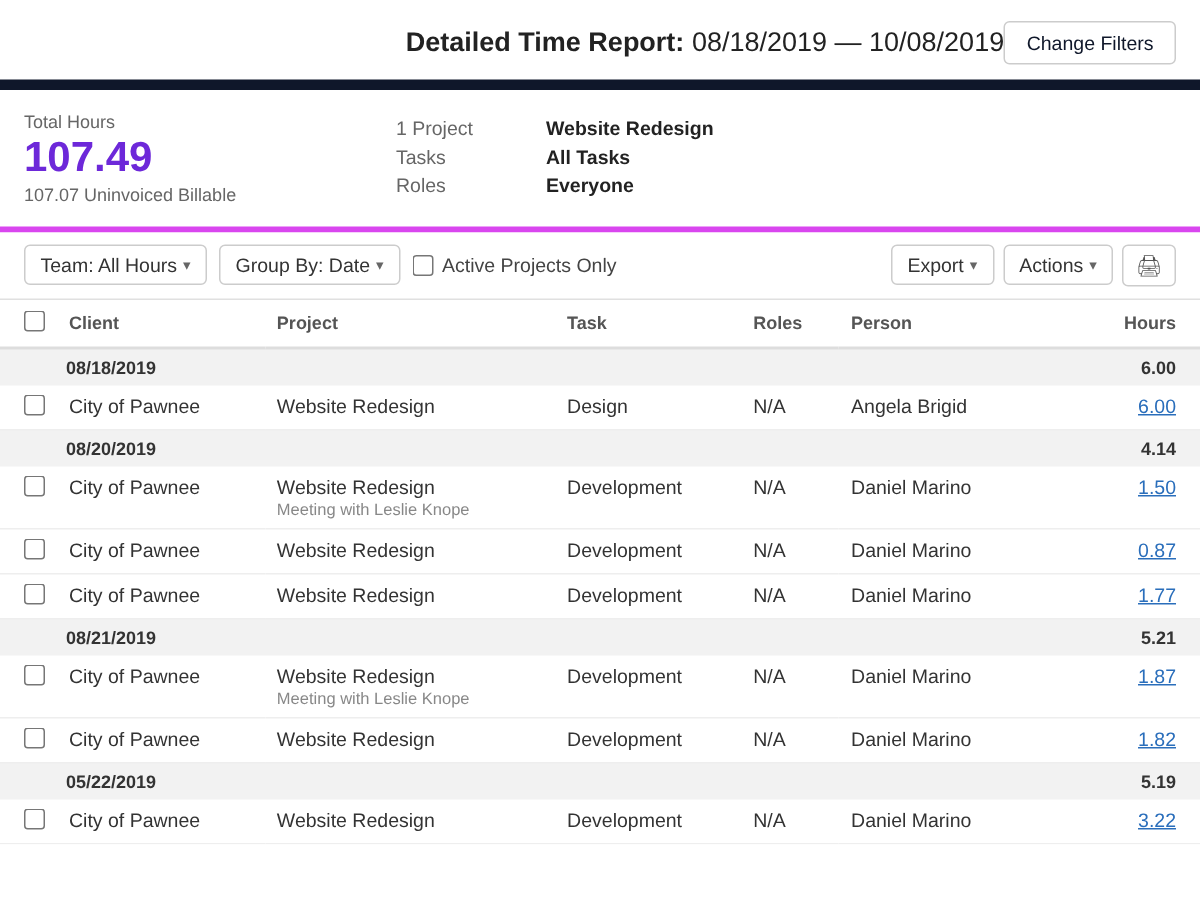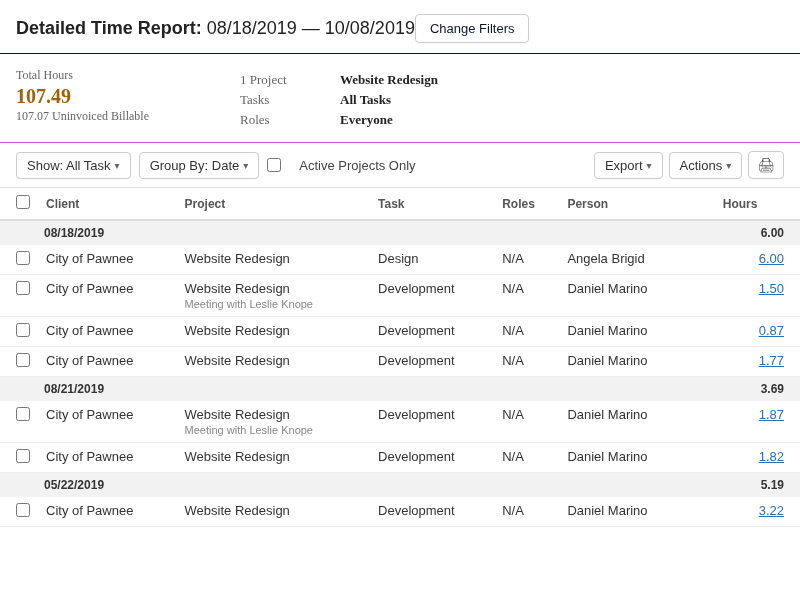--- a/index.html
+++ b/index.html
@@ -5,23 +5,23 @@
     * { box-sizing: border-box; margin: 0; padding: 0; }
     body {
       font-family: -apple-system, BlinkMacSystemFont, 'Segoe UI', Helvetica, Arial, sans-serif;
       font-size: 13px;
       background: #fff;
       color: #333;
     }
     .header {
       display: flex;
       align-items: center;
-      justify-content: flex-start;
+      justify-content: flex-end;
       padding: 14px 16px 10px 16px;
-      border-bottom: 1px solid #0f172a;
+      border-bottom: 7px solid #0f172a;
     }
     .header-title {
       font-size: 18px;
       font-weight: 400;
       color: #222;
     }
     .header-title strong {
       font-weight: 700;
     }
     .change-filters-btn {
@@ -29,36 +29,35 @@
       border: 1px solid #ccc;
       border-radius: 4px;
       padding: 6px 14px;
       font-size: 13px;
       cursor: pointer;
       color: #0f172a;
     }
     .summary-section {
       display: flex;
       padding: 14px 16px 14px 16px;
-      border-bottom: 1px solid #d946ef;
-      gap: 64px;
-      font-family: Liberation Serif, serif;
+      border-bottom: 4px solid #d946ef;
+      gap: 88px;
     }
     .summary-left {
       min-width: 160px;
     }
     .summary-left .label {
       font-size: 12px;
       color: #666;
       margin-bottom: 2px;
     }
     .summary-left .total-hours {
-      font-size: 20px;
+      font-size: 28px;
       font-weight: 700;
-      color: #a16207;
+      color: #6d28d9;
       line-height: 1.1;
     }
     .summary-left .uninvoiced {
       font-size: 12px;
       color: #666;
       margin-top: 2px;
     }
     .summary-right {
       display: flex;
       flex-direction: column;
@@ -108,21 +107,21 @@
       align-items: center;
       gap: 4px;
     }
     .dropdown-btn .chevron {
       font-size: 10px;
       color: #666;
     }
     .checkbox-label {
       display: flex;
       align-items: center;
-      gap: 18px;
+      gap: 6px;
       font-size: 13px;
       color: #444;
       cursor: pointer;
     }
     .checkbox-label input[type=checkbox] {
       width: 14px;
       height: 14px;
     }
     .print-btn {
       background: #fff;
@@ -147,21 +146,21 @@
     }
     thead th {
       text-align: left;
       padding: 7px 8px;
       font-weight: 600;
       color: #555;
       font-size: 12px;
       white-space: nowrap;
     }
     thead th.hours-col {
-      text-align: center;
+      text-align: right;
       padding-right: 16px;
     }
     thead th.cb-col {
       width: 28px;
       padding-left: 16px;
     }
     tbody tr.date-row {
       background: #f2f2f2;
     }
     tbody tr.date-row td {
@@ -232,21 +231,21 @@
       <div class="summary-row">
         <span class="key">Roles</span>
         <span class="val">Everyone</span>
       </div>
     </div>
 </div>
 
 <div class="toolbar">
   <div class="toolbar-left">
     <button class="dropdown-btn">
-      <span>Show: All Task</span>
+      <span>Team: All Hours</span>
       <span class="chevron">▾</span>
     </button>
     <button class="dropdown-btn">
       <span>Group By: Date</span>
       <span class="chevron">▾</span>
     </button>
     <label class="checkbox-label">
       <input type="checkbox" style="">
       <span>Active Projects Only</span>
     </label>
@@ -292,20 +291,24 @@
         </td>
         <td>City of Pawnee</td>
         <td>Website Redesign</td>
         <td>Design</td>
         <td>N/A</td>
         <td>Angela Brigid</td>
         <td class="hours-cell">
           <a class="hours-link" href="#">6.00</a>
         </td>
       </tr>
+        <tr class="date-row">
+        <td colspan="6">08/20/2019</td>
+        <td class="hours-cell">4.14</td>
+      </tr>
         <tr class="data-row">
         <td class="cb-col">
           <input type="checkbox" style="">
         </td>
         <td>City of Pawnee</td>
         <td>Website Redesign<div class="sub-text">Meeting with Leslie Knope</div></td>
         <td>Development</td>
         <td>N/A</td>
         <td>Daniel Marino</td>
         <td class="hours-cell">
@@ -333,21 +336,21 @@
         <td>Website Redesign</td>
         <td>Development</td>
         <td>N/A</td>
         <td>Daniel Marino</td>
         <td class="hours-cell">
           <a class="hours-link" href="#">1.77</a>
         </td>
       </tr>
         <tr class="date-row">
         <td colspan="6">08/21/2019</td>
-        <td class="hours-cell">3.69</td>
+        <td class="hours-cell">5.21</td>
       </tr>
         <tr class="data-row">
         <td class="cb-col">
           <input type="checkbox" style="">
         </td>
         <td>City of Pawnee</td>
         <td>Website Redesign<div class="sub-text">Meeting with Leslie Knope</div></td>
         <td>Development</td>
         <td>N/A</td>
         <td>Daniel Marino</td>

